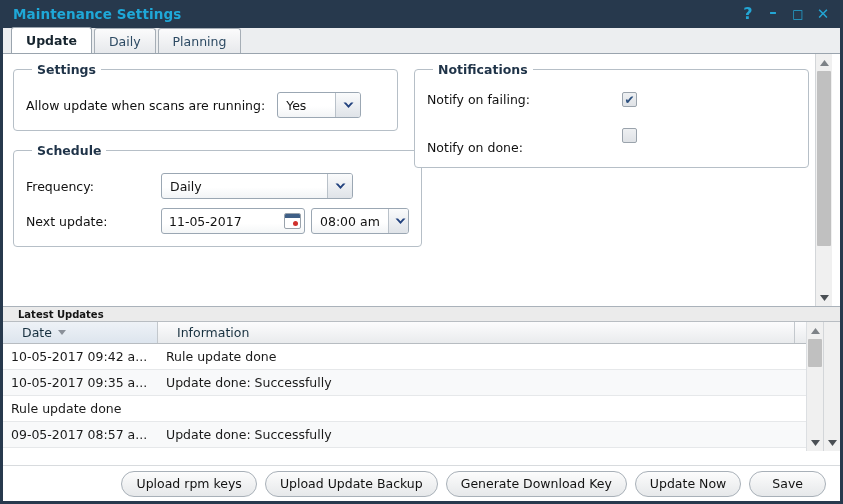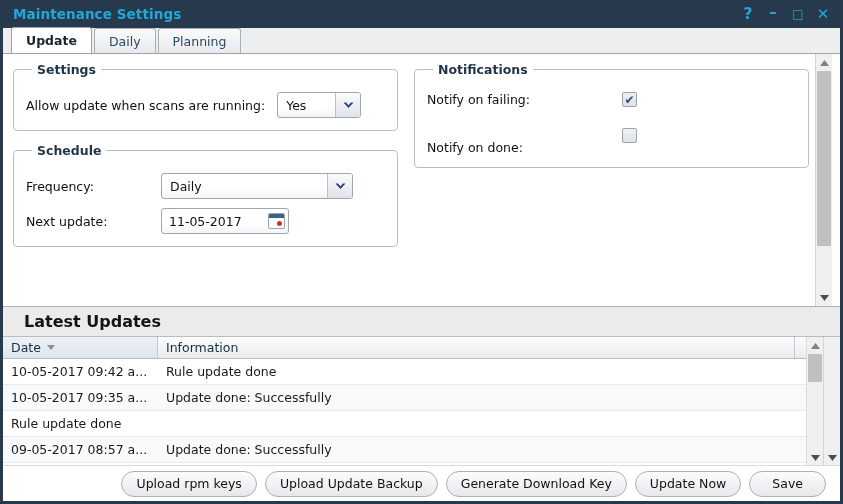--- a/index.html
+++ b/index.html
@@ -284,48 +284,48 @@
 
   .panel-rightgap {
     position: absolute;
     top: 0; bottom: 0; right: 0;
     width: 8px;
     background: #ffffff;
   }
 
   
   .section-hd {
-    height: 30px;
+    height: 15px;
     background: #ebebeb;
     border-bottom: 1px solid #b8bdc2;
     display: flex;
     align-items: center;
-    padding-left: 21px;
+    padding-left: 15px;
     box-sizing: border-box;
     font-weight: bold;
-    font-size: 16px;
+    font-size: 10px;
     color: #141414;
   }
   .table-wrap {
     position: relative;
     height: 129px;
     background: #ffffff;
     overflow: hidden;
   }
   .thead {
     display: flex;
     height: 22px;
     background: linear-gradient(to bottom, #fcfcfd, #e9ebed);
     border-bottom: 1px solid #b7bcc1;
     box-sizing: border-box;
   }
   .th {
     display: flex;
     align-items: center;
-    padding: 0 8px;
+    padding: 0 19px;
     font-size: 12.5px;
     color: #17303f;
     border-right: 1px solid #c3c8cd;
     box-sizing: border-box;
     cursor: pointer;
     white-space: nowrap;
   }
   .th.c-date { width: 155px; flex: none; background: linear-gradient(to bottom, #eef2f7, #dde5ee); }
   .th.c-info { flex: 1; }
   .th.c-pad  { width: 45px; flex: none; border-right: none; }
@@ -449,23 +449,31 @@
                 <span class="val">Daily</span>
                 <span class="arrow">
                   <svg width="11" height="7" viewBox="0 0 11 7">
                       <path d="M0.5 0.5 L5.5 6 L10.5 0.5 L8 0.5 L5.5 3.2 L3 0.5 Z" fill="#22427e"></path>
                     </svg>
                 </span>
               </div>
             </div>
             <div class="row">
               <span class="lbl" style="width:135px;">Next update:</span>
-              <div class="textfield" style="width:128px;">
+              <div class="textfield" style="width:144px;">
                 <span class="tv">11-05-2017</span>
                 <span class="cal-icon"></span>
+              </div>
+              <div class="combo" style="width:98px; margin-left:6px;">
+                <span class="val">08:00 am</span>
+                <span class="arrow">
+                  <svg width="11" height="7" viewBox="0 0 11 7">
+                      <path d="M0.5 0.5 L5.5 6 L10.5 0.5 L8 0.5 L5.5 3.2 L3 0.5 Z" fill="#22427e"></path>
+                    </svg>
+                </span>
               </div>
             </div>
           </fieldset>
 
         </div>
 
         <div class="col-right">
           <fieldset class="group">
             <legend>Notifications</legend>
             <div class="row">

